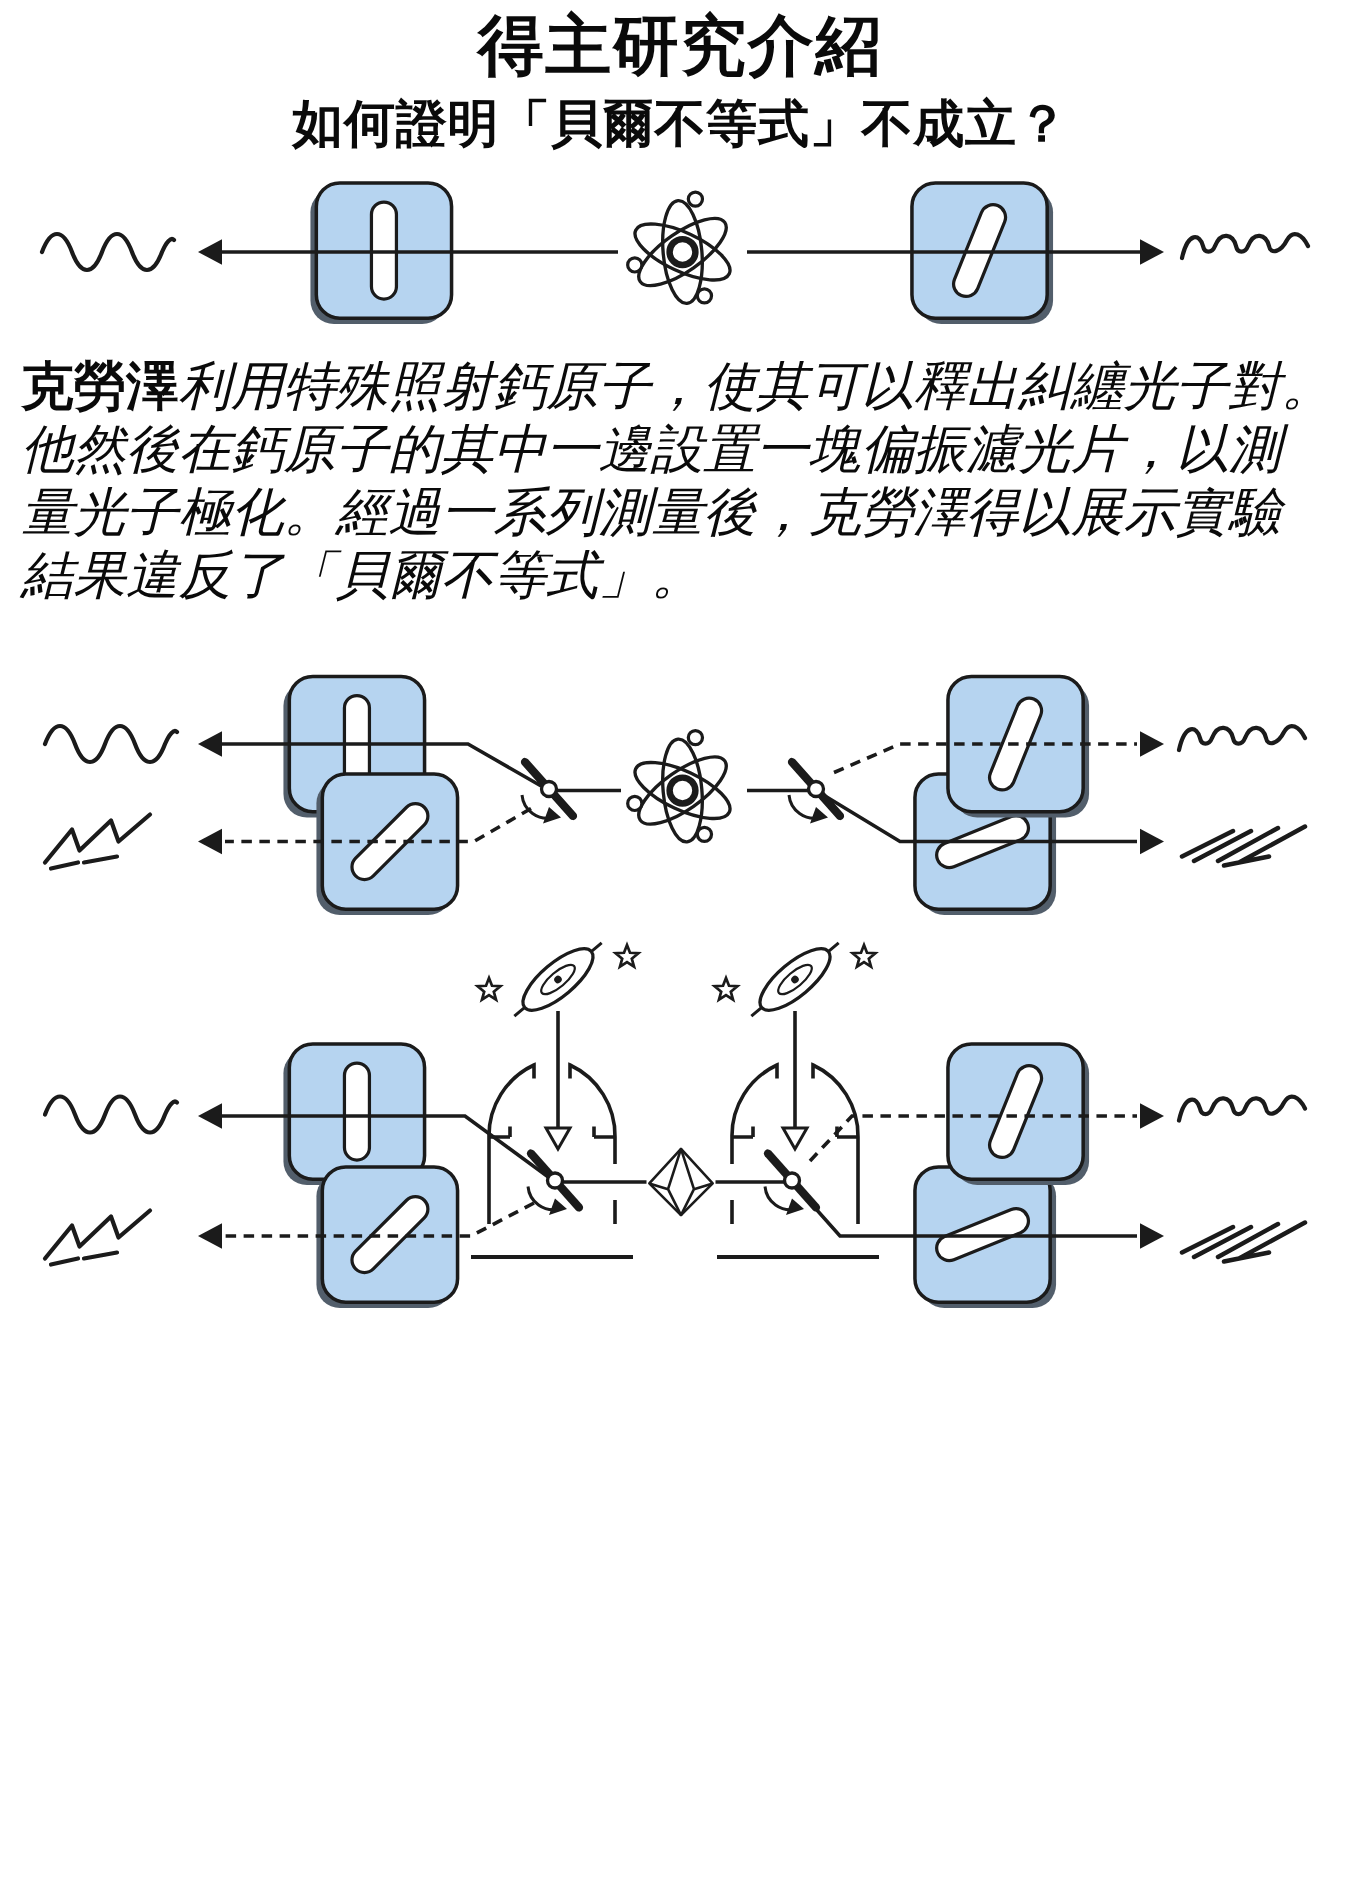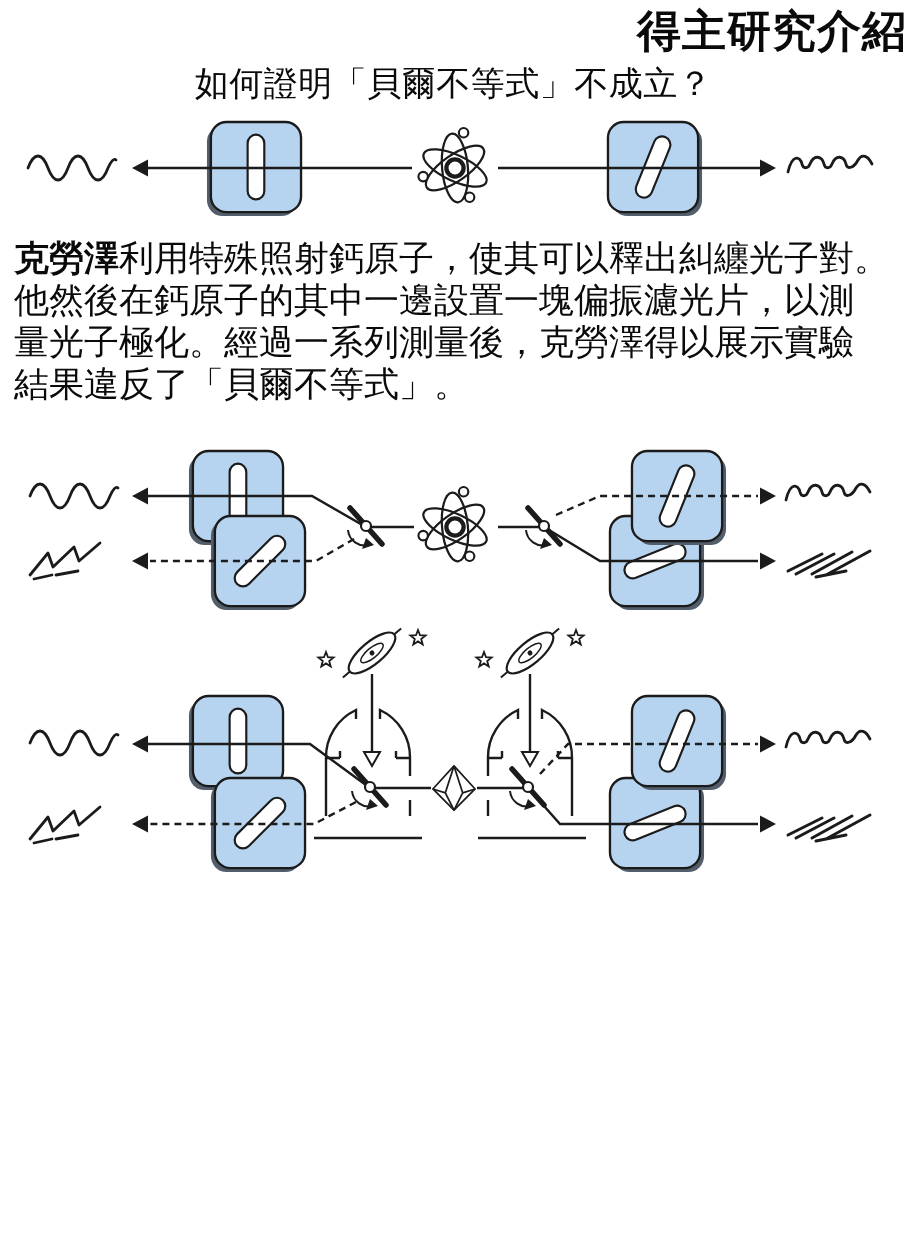--- a/index.html
+++ b/index.html
@@ -11,37 +11,37 @@
   *{box-sizing:border-box;}
   html,body{margin:0;padding:0;}
   body{
     width:907px;height:1254px;overflow:hidden;
     background:var(--bg);
     color:#0a0a0a;
     font-family:"Liberation Sans", sans-serif;
   }
   .page{width:907px;padding-top:6px;}
   h1.title{
-    margin:0;text-align:right;
+    margin:0;text-align:center;
     font-size:44px;line-height:1.15;font-weight:700;letter-spacing:1px;
   }
   h2.subtitle{
     margin:6px 0 0 0;text-align:center;
-    font-size:34px;line-height:1.2;font-weight:400;letter-spacing:0.5px;
+    font-size:34px;line-height:1.2;font-weight:700;letter-spacing:0.5px;
   }
   svg.diagram{display:block;margin:0;}
   svg.d1{margin-top:10px;}
   svg.d2{margin-top:22px;}
   svg.d3{margin-top:4px;}
   p.caption{
     margin:0;padding:0 14px;
     font-size:35px;line-height:1.2;letter-spacing:0;
     color:#0a0a0a;
   }
-  p.caption .desc{white-space:pre-line;}
+  p.caption .desc{white-space:pre-line;font-style:italic;}
   p.caption strong{font-weight:700;}
   p.p1{margin-top:12px;}
   p.p2{margin-top:10px;}
   p.p3{margin-top:2px;}
   .defs{position:absolute;width:0;height:0;overflow:hidden;}
   .stroke{stroke:var(--ink);fill:none;stroke-width:2.4;}
 </style>
 </head>
 <body>
 

